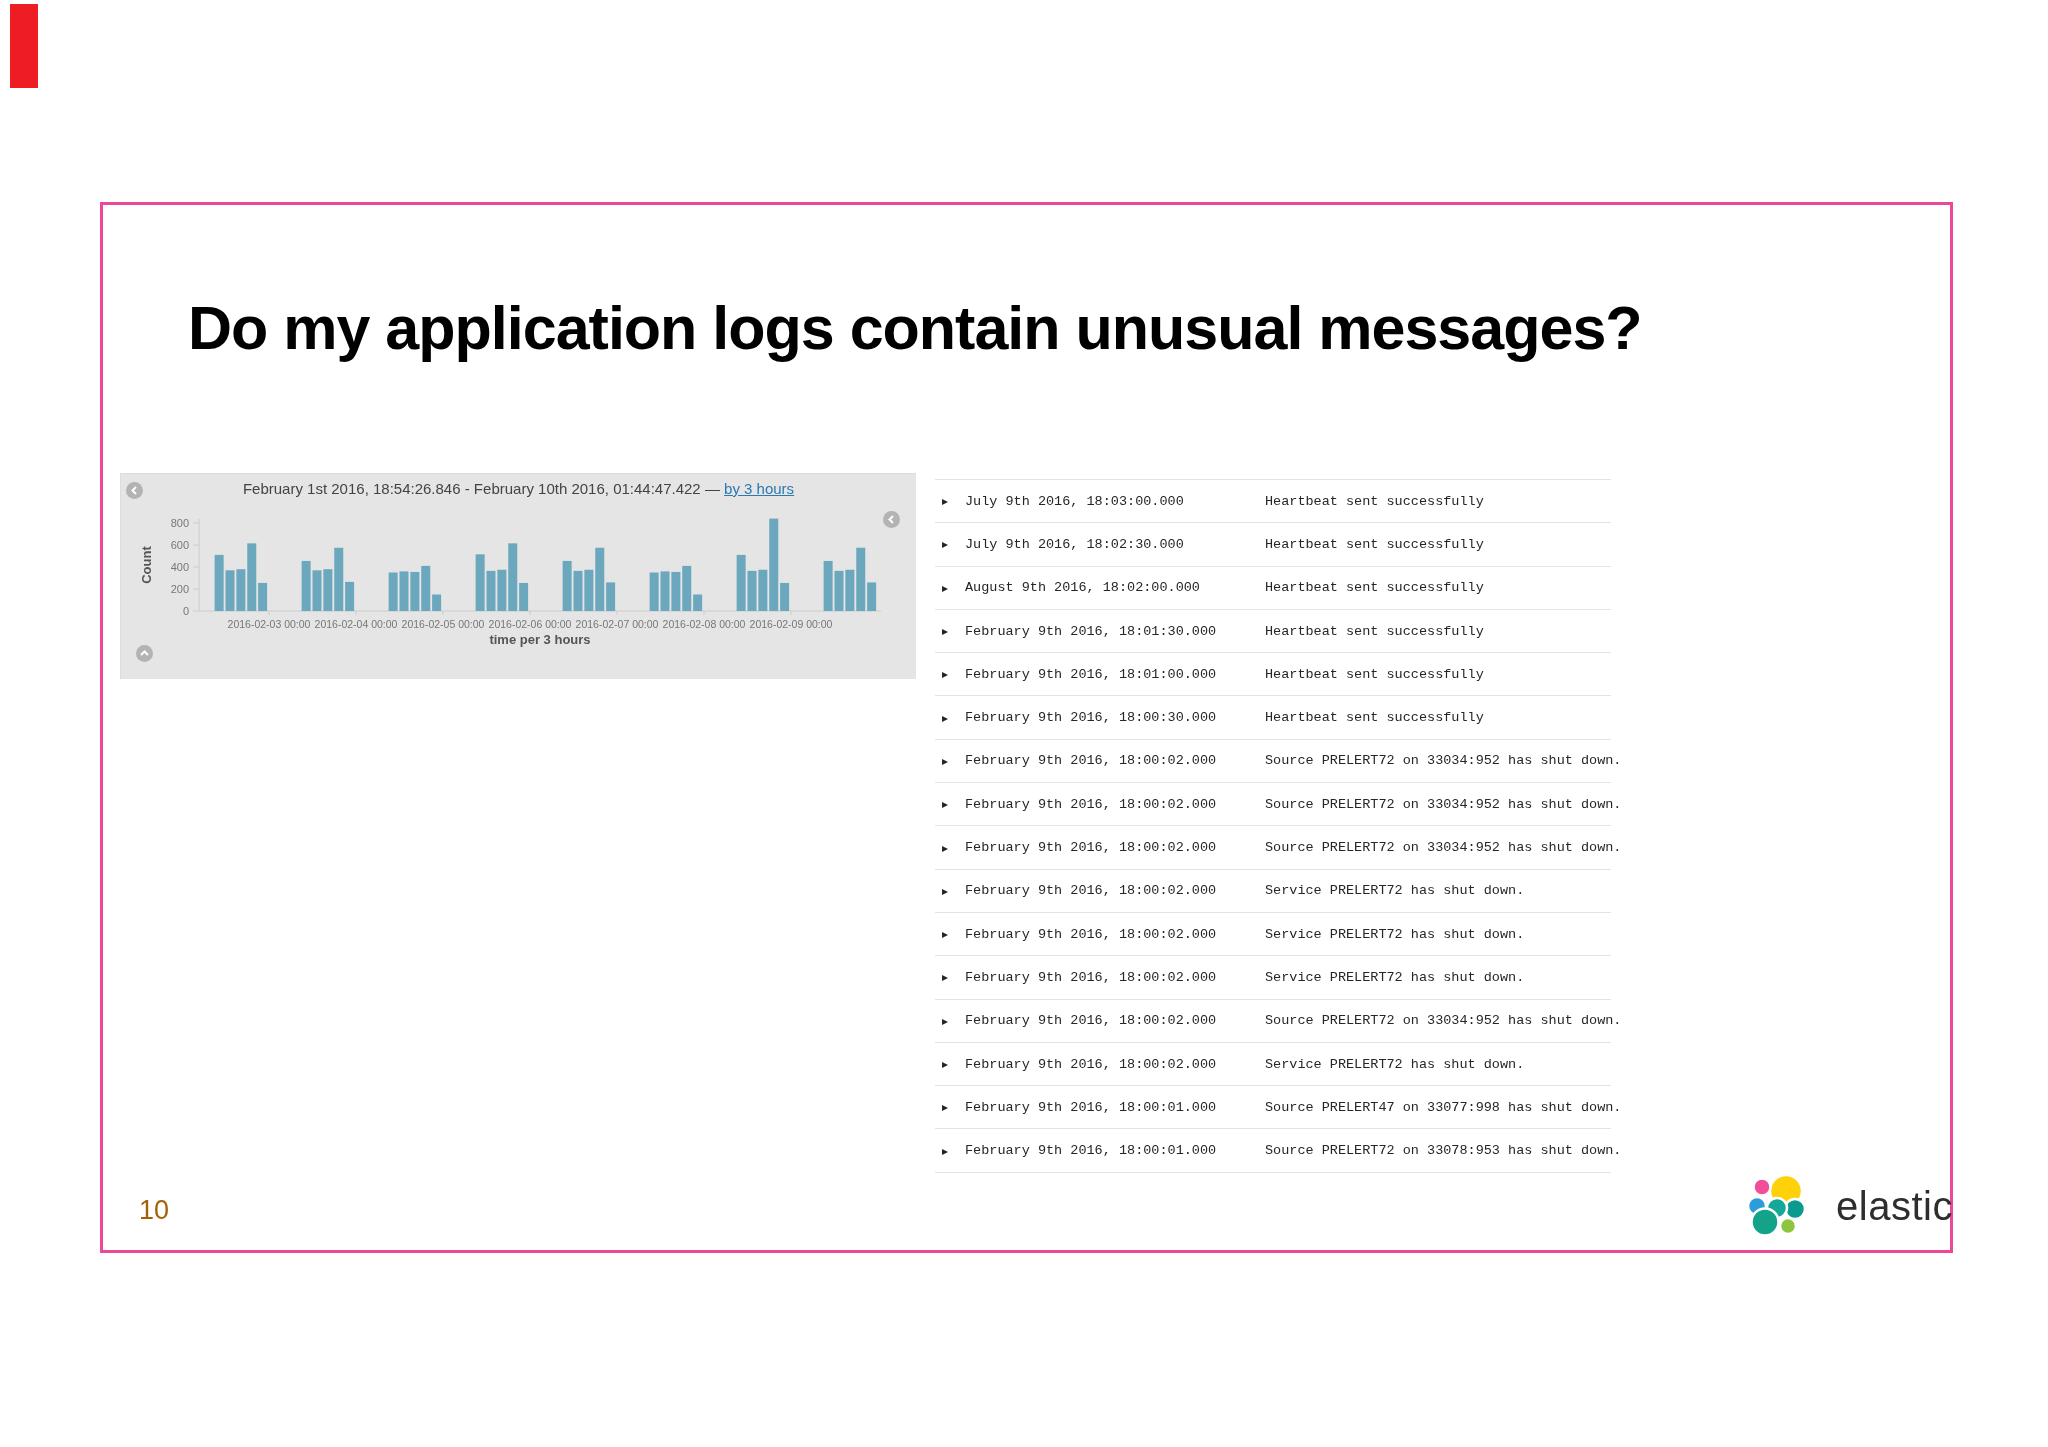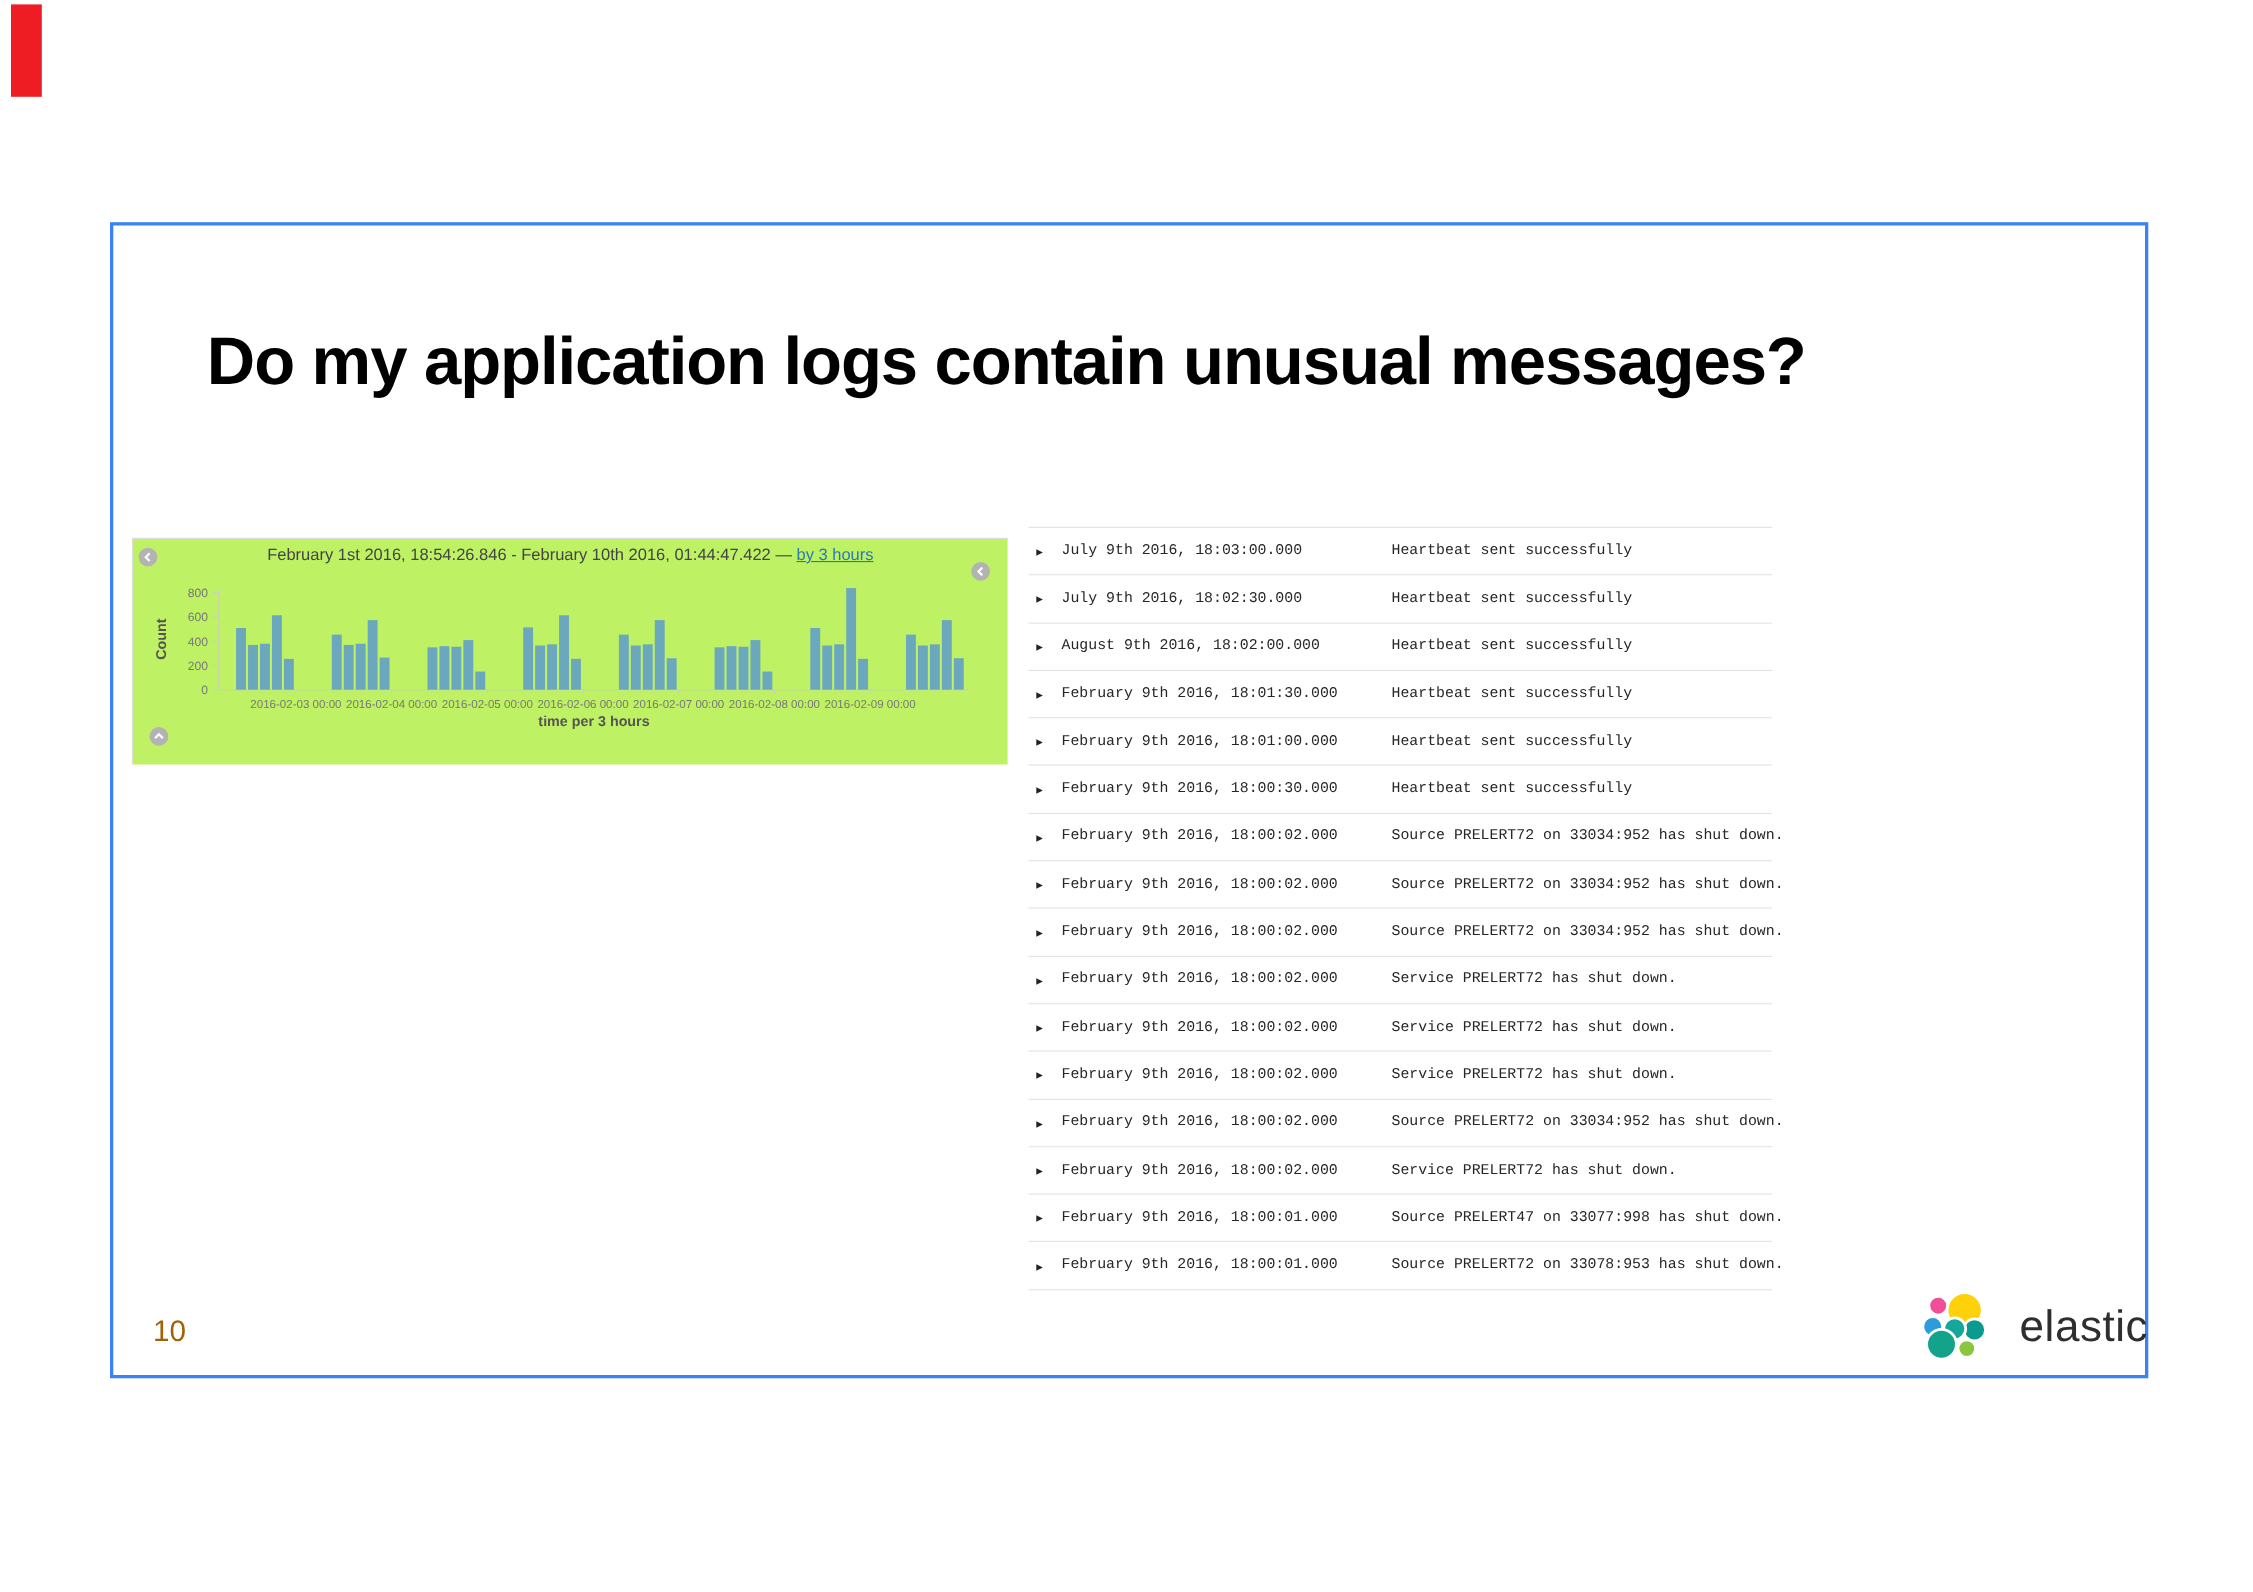--- a/index.html
+++ b/index.html
@@ -2,30 +2,30 @@
 <html><head>
 <meta charset="utf-8">
 <style>
   html,body{margin:0;padding:0;background:#ffffff;}
   body{width:2048px;height:1447px;position:relative;overflow:hidden;
        font-family:"Liberation Sans",sans-serif;}
 
   .red-marker{position:absolute;left:10px;top:4px;width:28px;height:84px;}
 
   .slide{position:absolute;left:100px;top:202px;width:1853px;height:1051px;
-         border:3px solid #3b82f6;background:#fff;box-sizing:border-box;}
+         border:3px solid #ec4899;background:#fff;box-sizing:border-box;}
   .slide-inner{position:relative;width:100%;height:100%;}
 
   .slide-title{position:absolute;left:85px;top:88px;width:1700px;
                font-size:61px;font-weight:bold;letter-spacing:-1px;color:#000;
                white-space:nowrap;}
 
   
-  .chart-panel{position:absolute;left:17px;top:284px;width:795px;height:205px;
-               border-top:1px solid #ddd;border-left:1px solid #ddd;background:#bef264;}
+  .chart-panel{position:absolute;left:17px;top:268px;width:795px;height:205px;
+               border-top:1px solid #ddd;border-left:1px solid #ddd;background:#e5e5e5;}
   .chart-header{position:absolute;left:0;top:6px;width:100%;text-align:center;
                 font-size:15px;color:#444;}
   .chart-header .link{text-decoration:underline;cursor:pointer;}
   #chart-svg{position:absolute;left:0;top:28px;}
   #chart-svg text{font-family:"Liberation Sans",sans-serif;}
 
   .circle-icon{position:absolute;width:17px;height:17px;border-radius:50%;
                background:#b3b3b3;display:flex;align-items:center;justify-content:center;
                cursor:pointer;}
   .icon-chart-collapse{left:5px;top:8px;}

